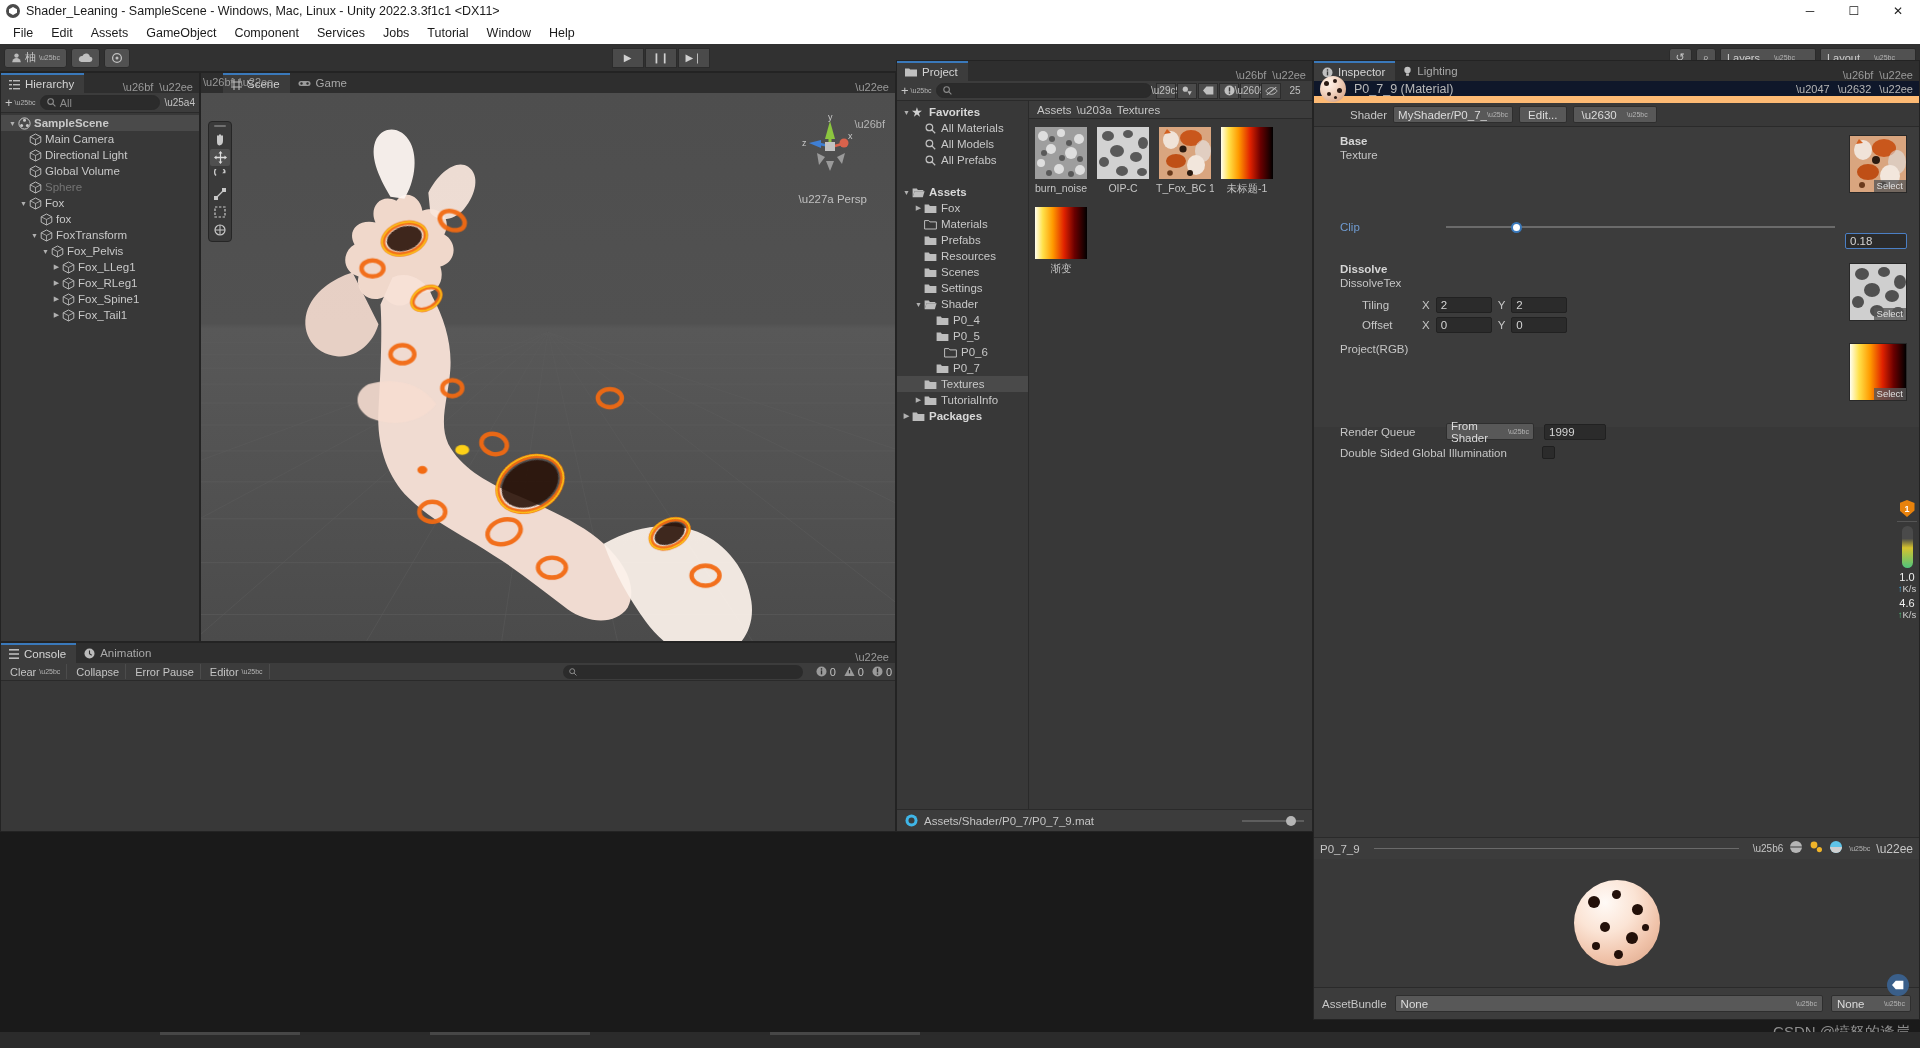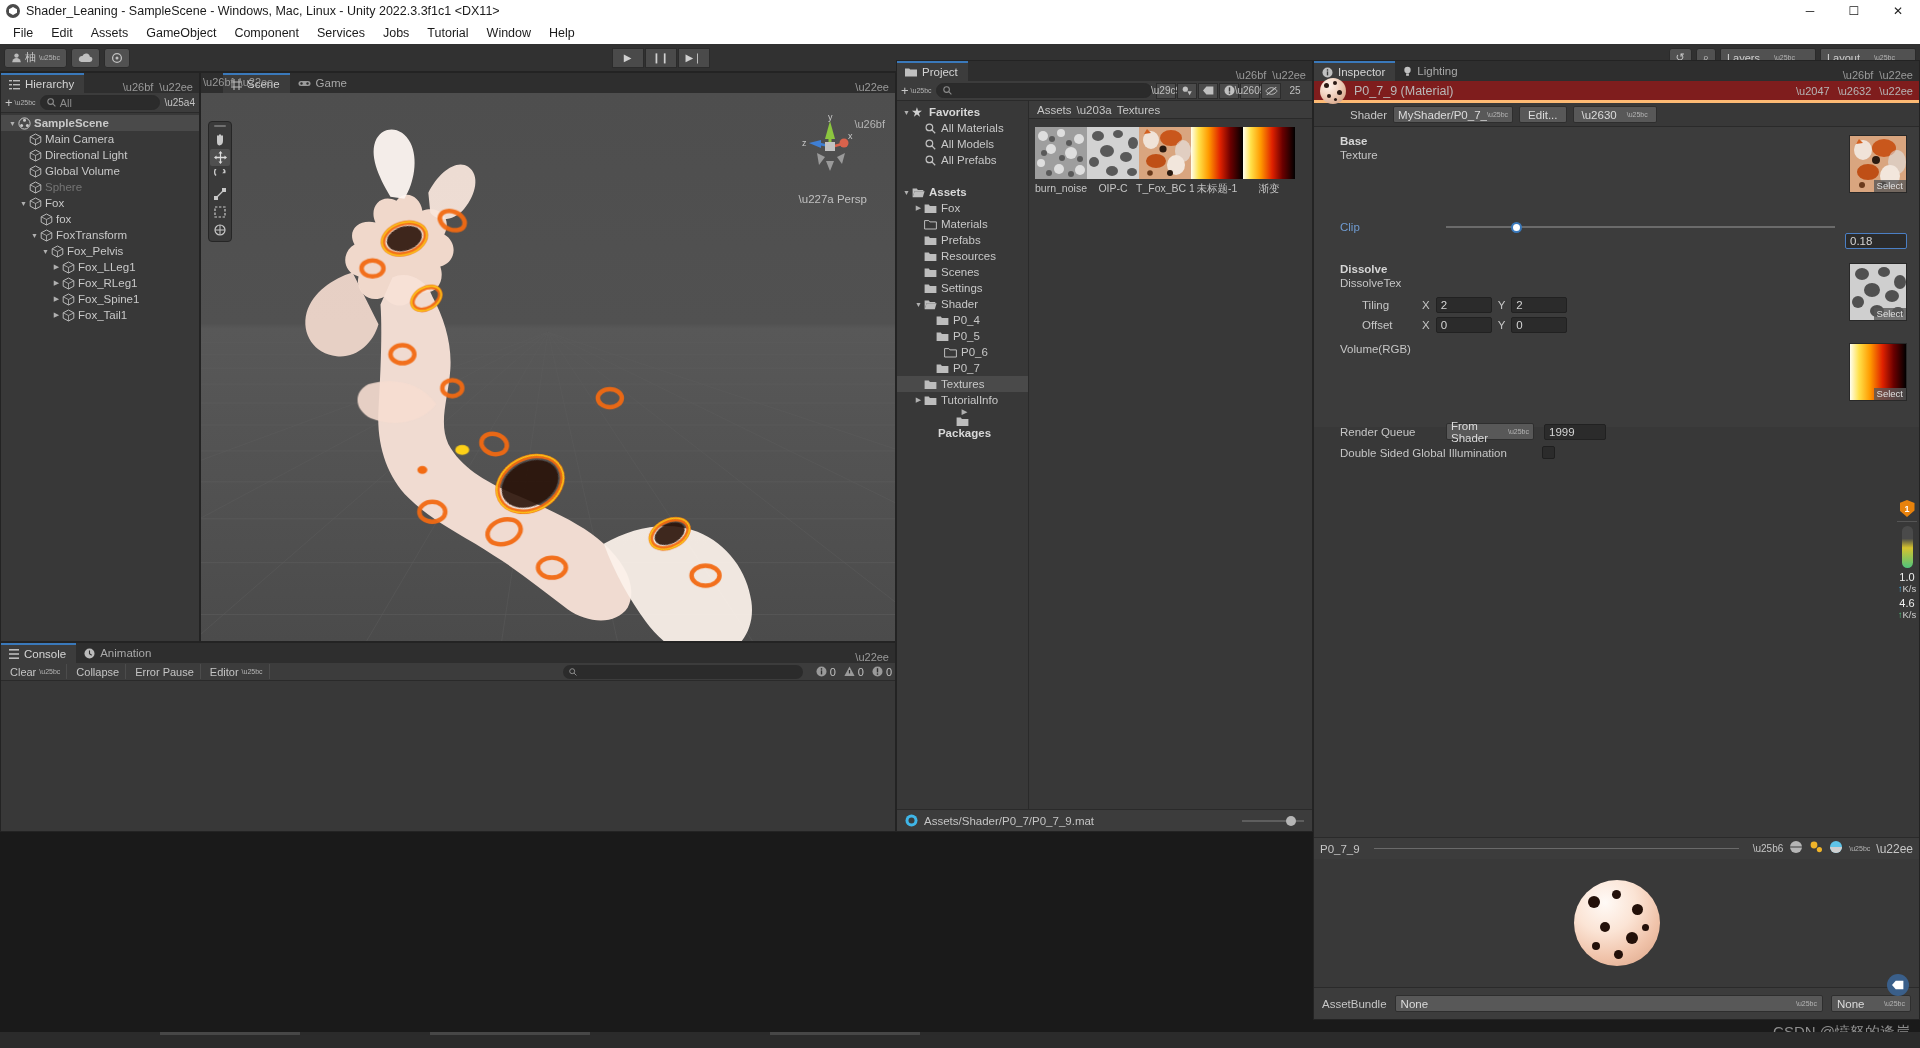--- a/index.html
+++ b/index.html
@@ -186,21 +186,21 @@
   .prow.bold { font-weight: bold; color: #d8d8d8; }
   .folder-ico { width: 13px; height: 11px; margin-right: 4px; flex: none; }
   .proj-right { flex: 1; display: flex; flex-direction: column; background: #383838; }
   .breadcrumb {
     height: 18px; background: #3c3c3c; display: flex; align-items: center;
     padding: 0 8px; gap: 5px; font-size: 11.5px; color: #c6c6c6;
     border-bottom: 1px solid #2a2a2a;
   }
   .asset-grid {
     flex: 1; display: flex; flex-wrap: wrap; align-content: flex-start;
-    padding: 8px 6px; gap: 11px 0;
+    padding: 8px 6px; gap: 11px 10px;
   }
   .asset { width: 52px; display: flex; flex-direction: column; align-items: center; gap: 3px; }
   .asset .thumb { width: 52px; height: 52px; background: #2a2a2a; }
   .asset .nm { font-size: 10.5px; color: #c5c5c5; text-align: center;
     white-space: nowrap; overflow: hidden; max-width: 58px; }
   .proj-status {
     position: absolute; left: 0; right: 0; bottom: 0; height: 22px;
     background: #3c3c3c; border-top: 1px solid #2a2a2a;
     display: flex; align-items: center; padding: 0 8px; gap: 6px; font-size: 11.5px; justify-content: space-between;
   }
@@ -208,21 +208,21 @@
   .zoom-slider .bar { position: absolute; top: 5px; left: 0; right: 0; height: 2px; background: #5e5e5e; }
   .zoom-slider .knob {
     position: absolute; top: 1px; left: 44px; width: 10px; height: 10px;
     border-radius: 50%; background: #b6b6b6;
   }
 
   
   #inspector { left: 1313px; top: 60px; width: 607px; height: 960px; }
   .insp-head {
     height: 22px; display: flex; align-items: center; padding: 0 6px; gap: 8px;
-    background: #7f1d1d; border-bottom: 3px solid #fdba74;
+    background: #0f172a; border-bottom: 7px solid #fdba74;
   }
   .mat-ball {
     width: 26px; height: 26px; border-radius: 50%; flex: none;
     background: radial-gradient(circle at 34% 28%, #fff3ea 0%, #f3d6c4 38%, #e0b49a 70%, #c08e72 100%);
     position: relative; overflow: hidden;
   }
   .mat-ball .sp { position: absolute; border-radius: 50%; background: #2a1a14; }
   .insp-title { font-size: 12.5px; color: #b9b9b9; }
   .insp-row { display: flex; align-items: center; padding: 0 6px; gap: 6px; height: 22px; }
   .shader-select {
@@ -1125,21 +1125,21 @@
           </div>
           <div class="prow" style="padding-left: 16px;">
             <span class="tw">▶</span>
             <span style="display: flex;">
               <svg class="folder-ico" viewBox="0 0 13 11">
                 <path d="M0.6 1.6h4.2l1.1 1.3h6.5v7.1H0.6z" fill="#bdbdbd"></path>
               </svg>
             </span>
             <span>TutorialInfo</span>
           </div>
-          <div class="prow bold" style="padding-left: 4px; flex-direction: column;">
+          <div class="prow bold" style="padding-left: 4px;">
             <span class="tw">▶</span>
             <span style="display: flex;">
               <svg class="folder-ico" viewBox="0 0 13 11">
                 <path d="M0.6 1.6h4.2l1.1 1.3h6.5v7.1H0.6z" fill="#bdbdbd"></path>
               </svg>
             </span>
             <span>Packages</span>
           </div>
         </div>
       <div class="proj-right">
@@ -1347,21 +1347,21 @@
               <ellipse cx="27" cy="47" rx="7" ry="6"></ellipse>
                 <ellipse cx="48" cy="48" rx="6" ry="5"></ellipse>
             </g>
           </svg>
           <div class="selbtn">Select</div>
         </div>
       </div>
 
       <div style="display:flex;padding:10px 12px 0 26px;align-items:flex-start">
         <div style="flex:1">
-          <div class="prop-label">Volume(RGB)</div>
+          <div class="prop-label">Project(RGB)</div>
         </div>
         <div class="texslot">
           <div style="width:100%;height:100%;background:linear-gradient(90deg,#fffef0 0%,#ffe14a 16%,#ff9a00 36%,#e02200 58%,#6b0000 78%,#000 100%)"></div>
           <div class="selbtn">Select</div>
         </div>
       </div>
 
       <div style="display:flex;align-items:center;padding:22px 12px 0 26px;gap:10px">
         <span class="prop-label" style="width:96px">Render Queue</span>
         <div class="select-box" style="width:88px">

